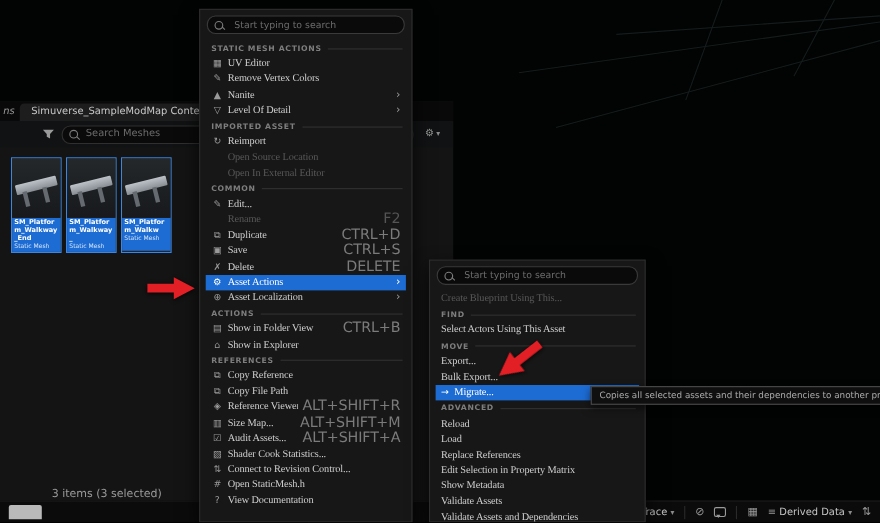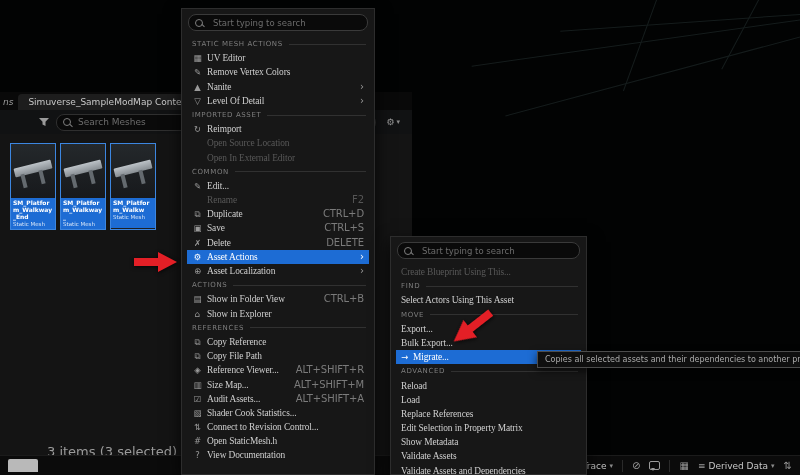--- a/index.html
+++ b/index.html
@@ -24,21 +24,21 @@
   .assets{display:flex;gap:4px;padding:9px 0 0 10px;}
   .tile{width:44px;border:1px solid #3c86e0;background:#1c1e20;flex:none;}
   .thumb{height:54px;background:linear-gradient(180deg,#24282b,#17191c);position:relative;overflow:hidden;}
   .deck{position:absolute;left:3px;top:20px;width:38px;height:9px;background:linear-gradient(#bcc2c7,#878d92);transform:rotate(-14deg);border-radius:1px;}
   .leg1,.leg2{position:absolute;width:4px;height:14px;background:#646a6f;}
   .leg1{left:11px;top:30px;transform:rotate(-14deg);}
   .leg2{left:29px;top:26px;transform:rotate(-14deg);}
   .labelbox{background:var(--hl,#1d6cd4);min-height:27px;padding:1px 2px 2px;}
   .aname{color:#ffffff;font-size:6px;line-height:7px;font-weight:bold;word-break:break-all;}
   .atype{color:#d5e4f7;font-size:5.5px;line-height:6px;margin-top:1px;}
-  .count{position:absolute;left:47px;top:352px;color:#9b9b9b;font-size:13px;}
+  .count{position:absolute;left:47px;top:352px;color:#9b9b9b;font-size:10px;}
 
   
   .arc{position:absolute;left:278px;top:456px;width:200px;height:46px;border:1px solid #242424;border-radius:50%;}
 
   
   .statusbar{position:absolute;left:0;bottom:0;width:800px;height:20px;background:#0b0b0b;border-top:1px solid #1b1b1b;
              display:flex;align-items:center;justify-content:space-between;padding:0 8px;box-sizing:border-box;z-index:5;}
   .drawer-btn{width:30px;height:13px;background:#b9b9b9;border-radius:2px 2px 0 0;}
   .sb-right{display:flex;align-items:center;gap:9px;}
   .sb-icon{color:#9a9a9a;font-size:10px;line-height:10px;}
@@ -52,28 +52,28 @@
   
   .menu{position:absolute;background:#171717;border:1px solid #2d2d2d;box-shadow:0 6px 16px rgba(0,0,0,.75);
         padding:5px 4px 4px;box-sizing:border-box;z-index:10;}
   .main-menu{left:181px;top:8px;width:194px;height:467px;overflow:hidden;}
   .sub-menu{left:390px;top:236px;width:197px;height:239px;overflow:hidden;}
   .menu-search{height:15px;background:#0a0a0a;border:1px solid #3a3a3a;border-radius:8px;display:flex;align-items:center;
                padding:0 6px;gap:8px;margin:0 2px 6px;}
   .menu-search input{flex:1;background:transparent;border:none;outline:none;color:#cccccc;font-size:8.5px;font-family:inherit;min-width:0;}
   .menu-search input::placeholder{color:#6c6c6c;}
   .menu-header{display:flex;align-items:center;height:14.2px;padding:0 4px 0 6px;}
-  .menu-header span{color:#7e7e7e;font-size:7px;font-weight:normal;letter-spacing:.6px;white-space:nowrap;}
+  .menu-header span{color:#7e7e7e;font-size:7px;font-weight:bold;letter-spacing:.6px;white-space:nowrap;}
   .menu-header .rule{flex:1;height:1px;background:#313131;margin-left:6px;}
   .menu-item{display:flex;align-items:center;height:14.2px;line-height:14.2px;margin:0 1px;padding:0 5px;
              color:#cfcfcf;font-size:9.4px;letter-spacing:-0.1px;white-space:nowrap;}
   .menu-item .ico{width:11px;flex:none;font-size:8.5px;color:#9a9a9a;text-align:center;margin-right:4px;}
   .menu-item .ico.inline{width:auto;margin-right:5px;}
   .menu-item .lbl{flex:1;overflow:hidden;font-family:Liberation Serif, serif;}
-  .menu-item .sc{color:#7b7b7b;font-size:10px;margin-left:4px;}
+  .menu-item .sc{color:#7b7b7b;font-size:13px;margin-left:4px;}
   .menu-item .sub{color:#9a9a9a;font-size:10px;margin-left:5px;line-height:10px;}
   .menu-item.disabled{color:#585858;}
   .menu-item.disabled .ico{color:#484848;}
   .menu-item.disabled .sc{color:#555555;}
   .menu-item.hl{background:var(--hl,#1d6cd4);color:#ffffff;}
   .menu-item.hl .ico,.menu-item.hl .sc,.menu-item.hl .sub{color:#ffffff;}
 
   
   .tooltip{position:absolute;left:537px;top:351px;background:#0f0f0f;border:1px solid #4c4c4c;color:#ababab;
            font-size:8px;padding:3px 7px;white-space:nowrap;z-index:15;box-shadow:0 3px 8px rgba(0,0,0,.6);}

